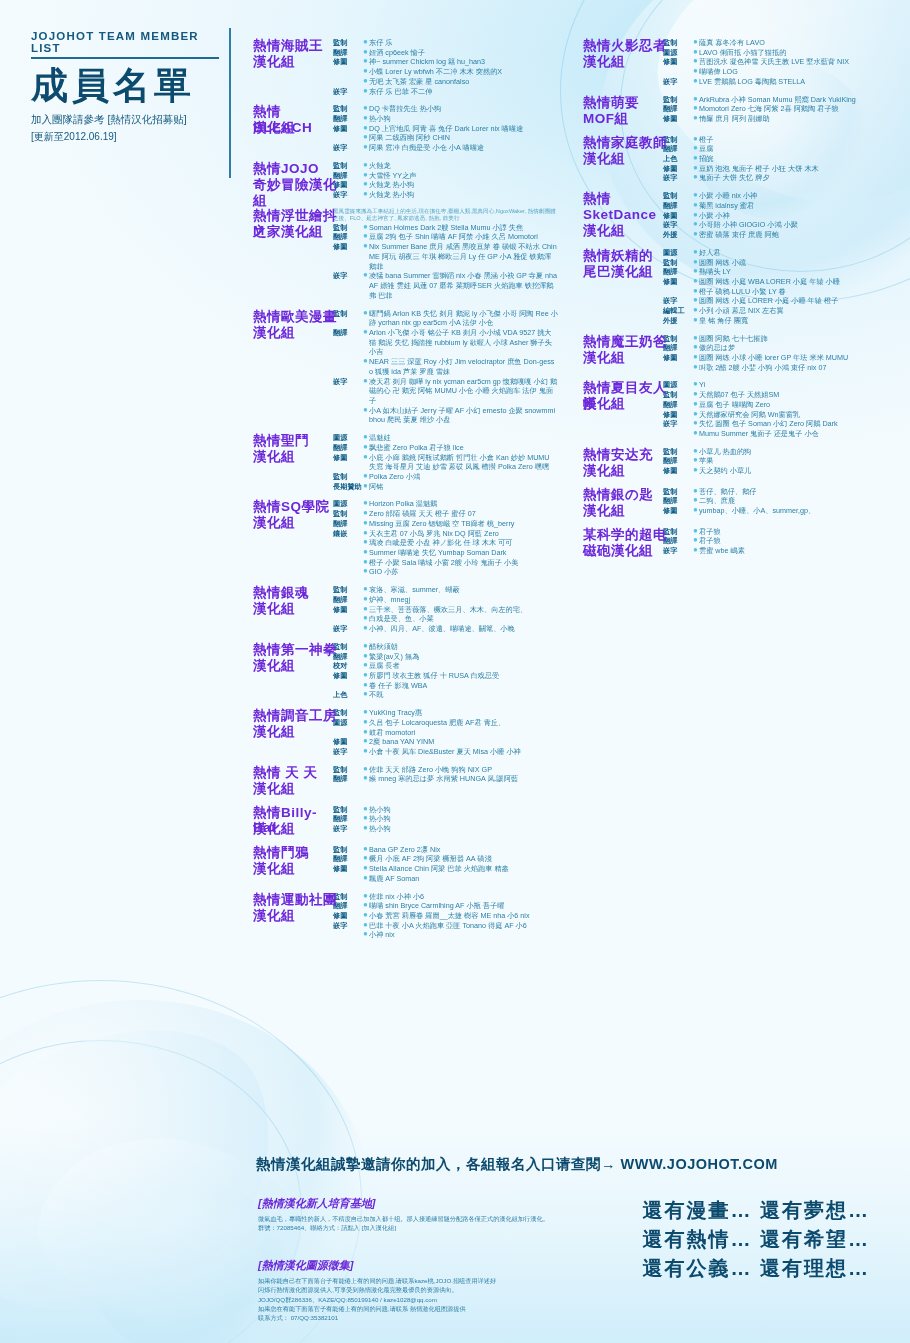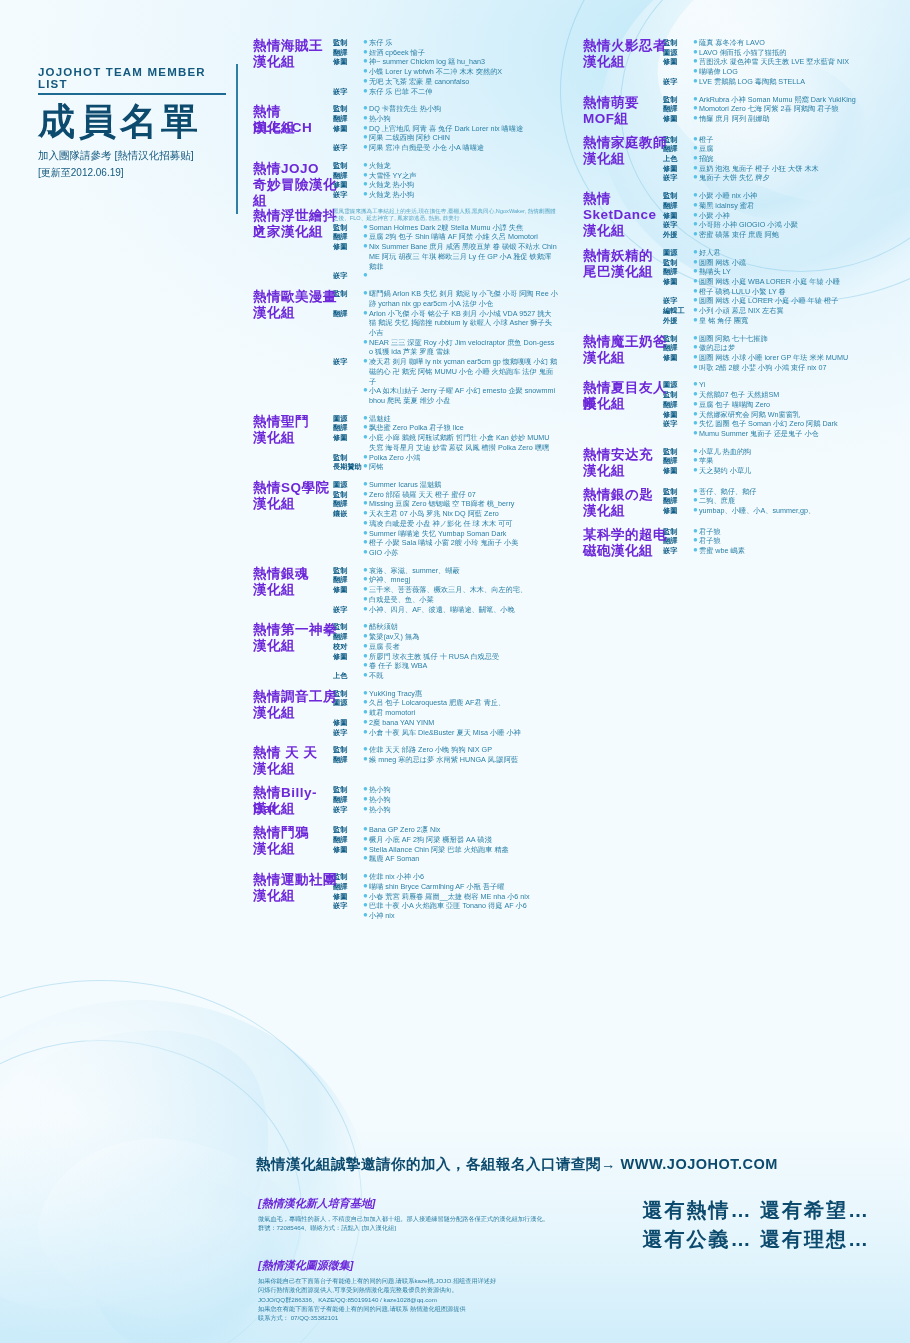--- a/index.html
+++ b/index.html
@@ -13,21 +13,21 @@
   
   #bg{position:absolute;inset:0;overflow:hidden;background:
       radial-gradient(ellipse 700px 420px at 78% 4%, #bfe8f8 0%, #e7f6fd 55%, #f4fbfe 100%),
       radial-gradient(ellipse 600px 500px at 6% 96%, #cfeefb 0%, #eaf7fd 60%, #f6fcfe 100%),
       linear-gradient(180deg,#dff2fb 0%,#f2fafd 28%,#ffffff 52%,#f6fcfe 76%,#dcf1fb 100%);}
   .swirl{position:absolute;border-radius:50%;border:1px solid rgba(110,190,225,.35);}
   .blob{position:absolute;border-radius:50%;background:radial-gradient(circle at 35% 30%, rgba(255,255,255,.85), rgba(180,225,245,.35) 60%, rgba(160,215,240,0) 72%);}
   .ribbon{position:absolute;background:linear-gradient(110deg, rgba(255,255,255,.75), rgba(170,220,245,.25));border-radius:50% 50% 50% 50%/60% 40% 60% 40%;}
 
   
-  #header{position:absolute;left:38px;top:30px;width:190px;color:#0d4d72;margin-top:36px;}
+  #header{position:absolute;left:31px;top:30px;width:190px;color:#0d4d72;}
   .hd-en{font-family:"Liberation Sans",sans-serif;font-weight:bold;font-size:11.5px;letter-spacing:1.2px;color:#14597f;}
   .hd-line{height:2px;background:#1d6a93;margin:3px 0 6px 0;width:188px;}
   .hd-cn1,.hd-cn2{font-size:37px;font-weight:bold;color:#0c4a6e;letter-spacing:4px;line-height:1.12;}
   .hd-sub{font-size:10.5px;color:#14597f;margin-top:7px;}
   .hd-upd{font-size:10px;color:#14597f;margin-top:3px;}
   #header .vbar{position:absolute;left:198px;top:-2px;width:2px;height:150px;background:#2d7fa8;}
 
   
   .col{position:absolute;}
   .group{position:relative;margin-bottom:8px;}
@@ -182,20 +182,21 @@
           <div class="r-val">豆腐 2狗 包子 Shin 喵喵 AF 阿禁 小維 久呂 Momotori</div>
         </div>
         <div class="row">
           <div class="r-label">修圖</div>
           <div class="dot">●</div>
           <div class="r-val">Nix Summer Bane 庶月 咸酒 黑咬豆芽 眷 磺锻 不站水 Chin ME 阿玩 胡夜三 年琪 榔欧三月 Ly 任 GP 小A 雅促 铁鹅浑鹅菲</div>
         </div>
         <div class="row">
           <div class="r-label">嵌字</div>
           <div class="dot">●</div>
+          <div class="r-val">凌猛 bana Summer 雷獅蹈 nix 小春 黑涵 小袂 GP 寺夏 nha AF 嫖雏 雲娃 凤蓮 07 磨希 菜期呼SER 火焰跑車 铁挖浑鹅弗 巴菲</div>
         </div>
       </div>
     </div>
     <div class="group" style="min-height: 32px;">
       <div class="g-name">熱情歐美漫畫</div>
       <div class="g-name l2" style="top: 16px;">漢化組</div>
       <div class="g-rows">
         <div class="row">
           <div class="r-label">監制</div>
           <div class="dot">●</div>
@@ -254,21 +255,21 @@
         </div>
       </div>
     </div>
     <div class="group" style="min-height: 32px;">
       <div class="g-name">熱情SQ學院</div>
       <div class="g-name l2" style="top: 16px;">漢化組</div>
       <div class="g-rows">
         <div class="row">
           <div class="r-label">圖源</div>
           <div class="dot">●</div>
-          <div class="r-val">Summer Icarus 温魅鵝</div>
+          <div class="r-val">Horizon Polka 温魅鵝</div>
         </div>
         <div class="row">
           <div class="r-label">監制</div>
           <div class="dot">●</div>
           <div class="r-val">Zero 邰陌 磺羅 天天 橙子 蜜仔 07</div>
         </div>
         <div class="row">
           <div class="r-label">翻譯</div>
           <div class="dot">●</div>
           <div class="r-val">Missing 豆腐 Zero 锶锶嵫 空 TB廊者 桃_berry</div>
@@ -794,15 +795,16 @@
 <div class="f-box" style="left:258px;top:1258px;width:360px;">
   <div class="f-title">[熱情漢化圖源徵集]</div>
   <div class="f-line">如果你能自己在下面落台子有能倦上有的同的问题,请联系kaze桃,JOJO.招组查用详述好</div>
   <div class="f-line">闪烁行熟情激化图源提供人,可享受到熱情激化最完整最優良的资源供向。</div>
   <div class="f-line">JOJO/QQ群286336、KAZE/QQ:850199140 / kaze1028@qq.com</div>
   <div class="f-line">如果您在有能下面落官子有能倦上有的同的问题,请联系 熱情激化组图源提供</div>
   <div class="f-line">联系方式： 07/QQ:35382101</div>
 </div>
 
 <div class="slogan">
+  <div>還有漫畫… 還有夢想…</div>
   <div>還有熱情… 還有希望…</div>
   <div>還有公義… 還有理想…</div>
 </div>
 
 </body></html>

